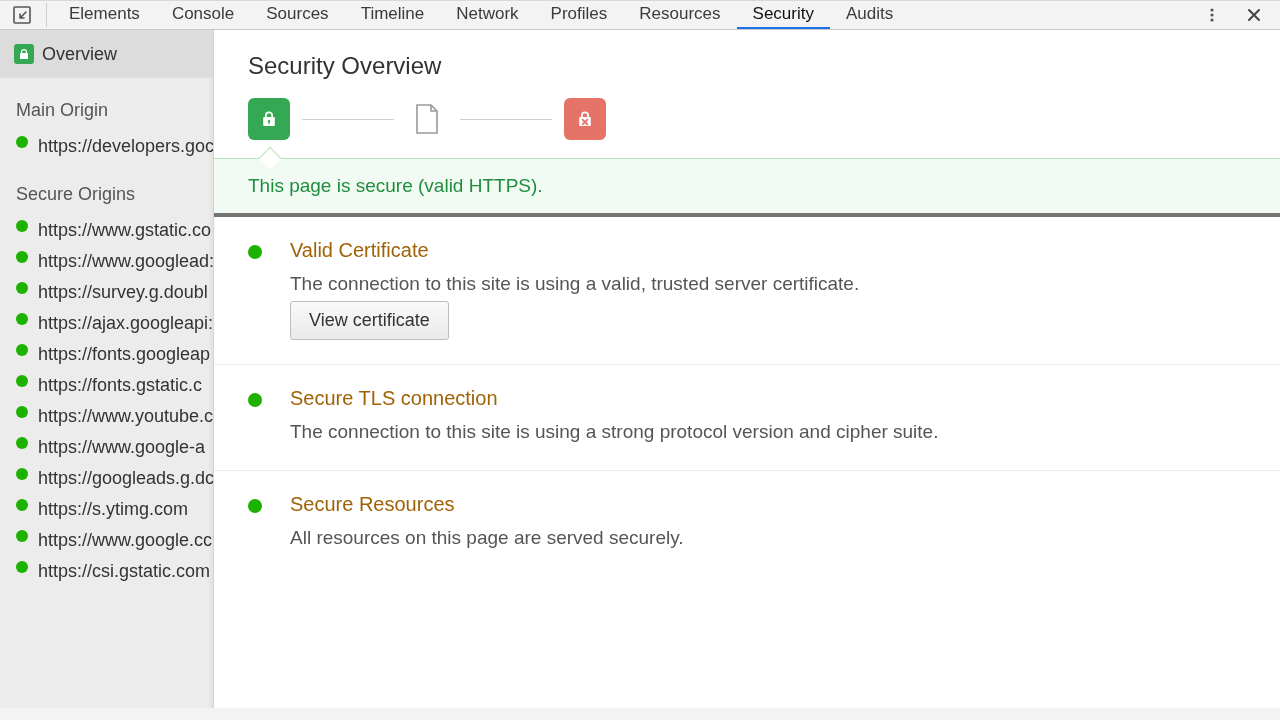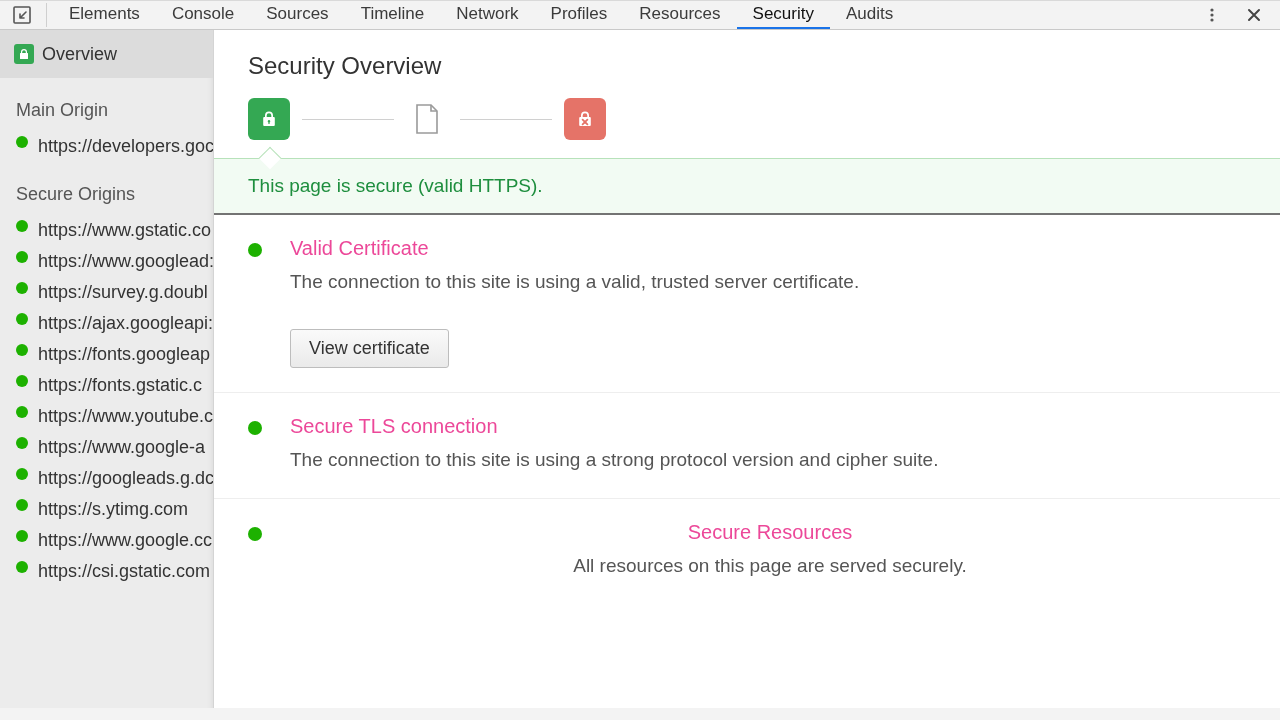--- a/index.html
+++ b/index.html
@@ -102,55 +102,55 @@
   .lock-box.green { background: #34a853; }
   .lock-box.red   { background: #e57368; }
   .lock-box.grey  { width: 42px; height: 42px; }
   .state-line {
     width: 92px; height: 1px; background: #d0d0d0; margin: 0 12px;
   }
 
   .status-banner {
     position: relative;
     border-top: 1px solid #b7e2ba;
-    border-bottom: 2px solid #737373;
+    border-bottom: 4px solid #737373;
     background: #f2fbf3;
     padding: 16px 0 16px 34px;
     font-size: 19px;
     color: #1e8e3e;
   }
   .status-banner .notch {
     position: absolute;
     top: -9px; left: 48px;
     width: 16px; height: 16px;
     background: #fff;
     border-left: 1px solid #b7e2ba;
     border-top: 1px solid #b7e2ba;
     transform: rotate(45deg);
   }
 
   .detail {
     display: flex; align-items: flex-start;
     padding: 22px 30px 24px 34px;
     border-bottom: 1px solid #eee;
   }
-  .detail:last-of-type { border-bottom: none; text-align: center; }
+  .detail:last-of-type { border-bottom: none; }
   .detail .bullet {
     width: 14px; height: 14px; border-radius: 50%; background: #1db100;
     margin-top: 6px; margin-right: 28px; flex: none;
   }
   .detail .detail-body { flex: 1; }
   .detail .detail-title {
-    font-size: 20px; color: #ec4899; margin-bottom: 8px;
+    font-size: 20px; color: #a16207; margin-bottom: 8px;
   }
   .detail .detail-text {
     font-size: 19px; color: #555; line-height: 1.5;
   }
   .detail button.view-cert {
-    margin-top: 32px;
+    margin-top: 2px;
     font-size: 18px;
     padding: 8px 18px;
     background: linear-gradient(#fafafa,#eaeaea);
     border: 1px solid #bdbdbd;
     border-radius: 3px;
     color: #333;
     cursor: pointer;
   }
 
 </style>

